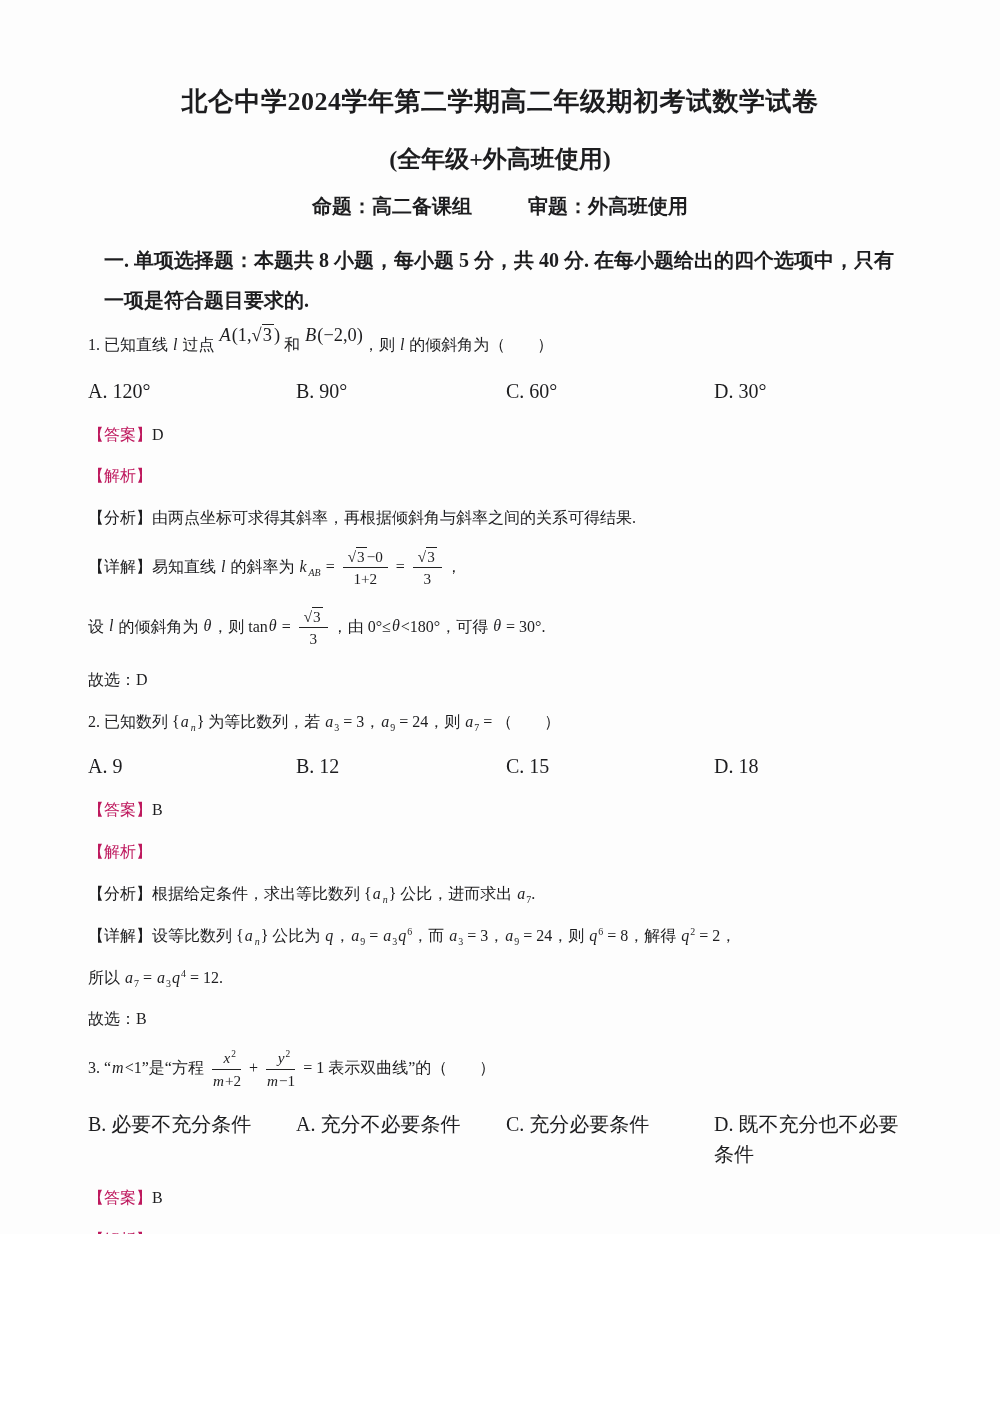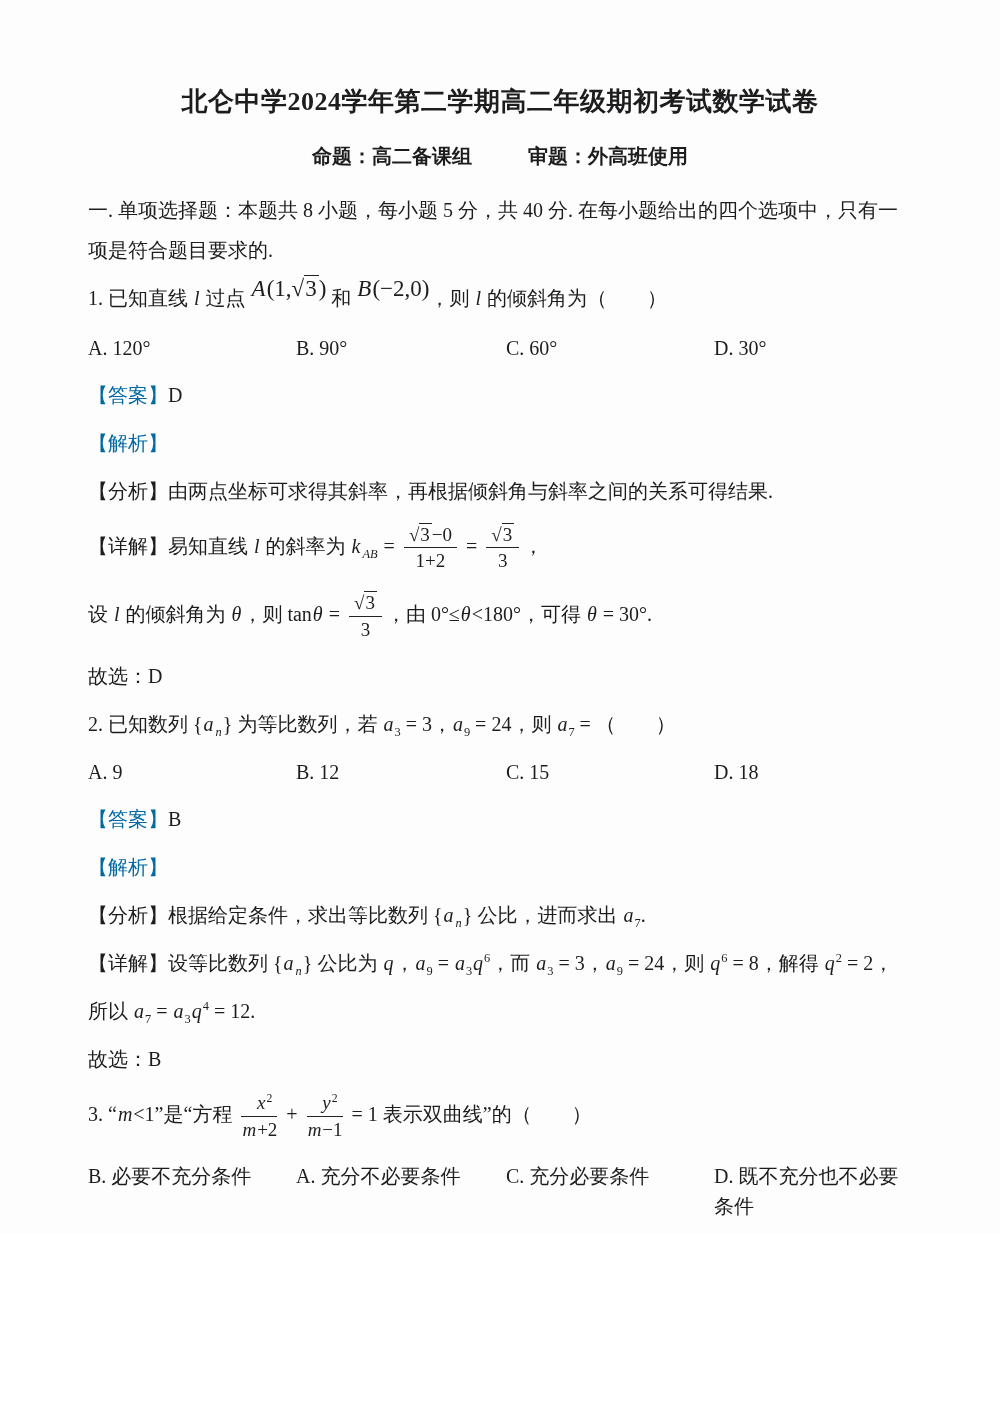--- a/index.html
+++ b/index.html
@@ -13,46 +13,47 @@
     box-sizing:border-box;
     background:#fdfdfd;
     padding:84px 88px 40px 88px;
     overflow:hidden;
     margin:0 auto;
   }
   .title{font-size:26px;font-weight:700;text-align:center;margin:0 0 24px 0;letter-spacing:.5px;}
   .subtitle{font-size:24px;font-weight:700;text-align:center;margin:0 0 18px 0;}
   .meta{font-size:20px;font-weight:700;text-align:center;margin:0 0 20px 0;}
   .meta .gap{display:inline-block;width:56px;}
-  .heading{font-size:20px;font-weight:400;line-height:2.0;margin:0 0 10px 0;}
-  .line{font-size:20px;line-height:1.55;margin:0 0 17px 0;font-family:Liberation Serif, serif;}
+  .heading{font-size:20px;font-weight:700;line-height:2.0;margin:0 0 10px 16px;}
+  .line{font-size:16px;line-height:1.55;margin:0 0 17px 0;font-family:Liberation Serif, serif;}
   .mathline{margin:8px 0 20px 0;}
   .options{
     display:grid;
     grid-template-columns:208px 210px 208px 1fr;
     font-size:20px;line-height:1.5;
     margin:0 0 17px 0;
   }
-  .blue{color:#0369a1;text-align:center;}
+  .blue{color:#be185d;text-align:center;}
   .mi{font-style:italic;padding:0 1px;}
   sub{font-size:0.62em;line-height:1;}
   sup{font-size:0.62em;line-height:1;}
   .frac{display:inline-block;text-align:center;vertical-align:middle;margin:0 4px;line-height:1.15;font-size:0.95em;}
   .fnum{display:block;padding:0 5px 2px 5px;border-bottom:1.5px solid #222;text-align:right;}
   .fden{display:block;padding-top:2px;}
   .sqrt{white-space:nowrap;}
   .sq-rad{border-top:1.6px solid #222;padding:0 2px 0 1px;}
   .mup{display:inline-block;position:relative;top:-9px;font-size:1.15em;}
 </style>
 </head>
 <body>
 
 <div class="page">
 
   <div class="title">北仑中学2024学年第二学期高二年级期初考试数学试卷</div>
+  <div class="subtitle">(全年级+外高班使用)</div>
   <div class="meta">
     <span>命题：高二备课组</span><span class="gap"></span><span>审题：外高班使用</span>
   </div>
 
   <div class="heading">一. 单项选择题：本题共 8 小题，每小题 5 分，共 40 分. 在每小题给出的四个选项中，只有一项是符合题目要求的.</div>
 
   <div class="line">1. 已知直线 <span class="mi">l</span> 过点 <span class="mup"><span class="mi">A</span>(1,<span class="sqrt">√<span class="sq-rad">3</span></span>)</span> 和 <span class="mup"><span class="mi">B</span>(−2,0)</span>，则 <span class="mi">l</span> 的倾斜角为（　　）</div>
   <div class="options">
     <span>A. 120°</span>
     <span>B. 90°</span>

